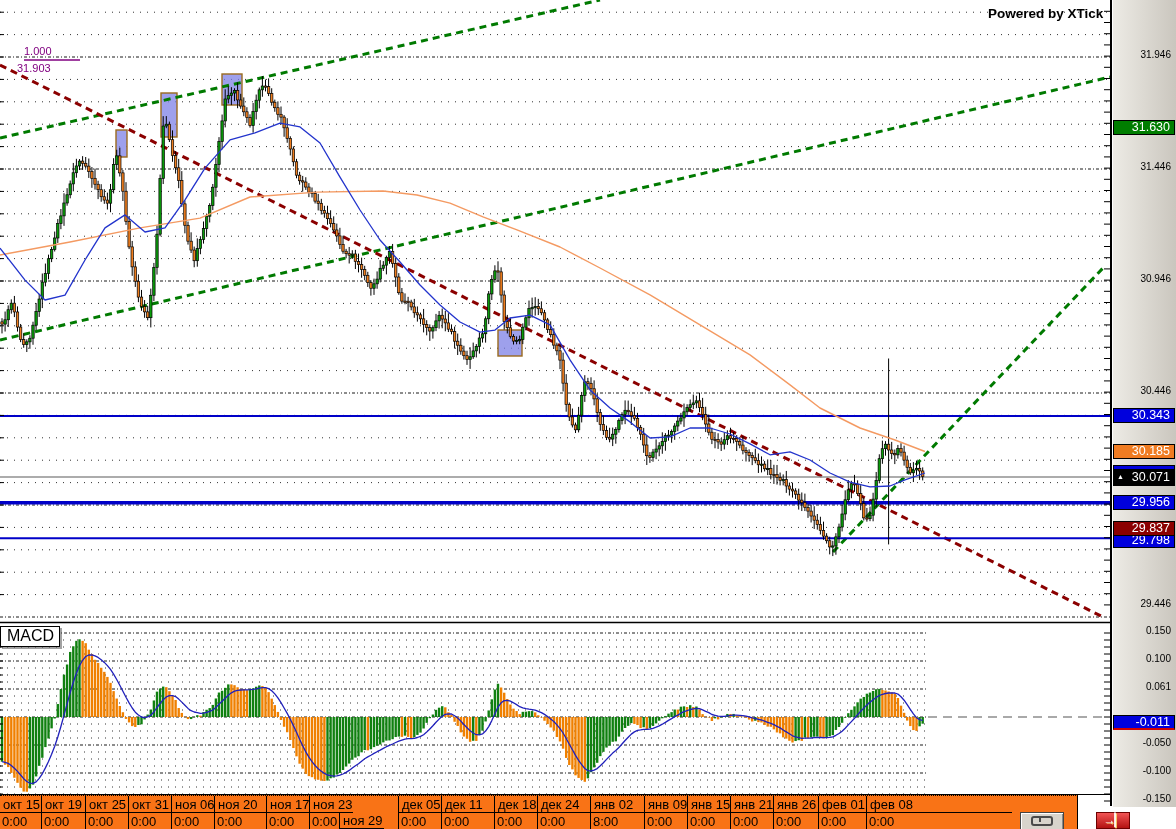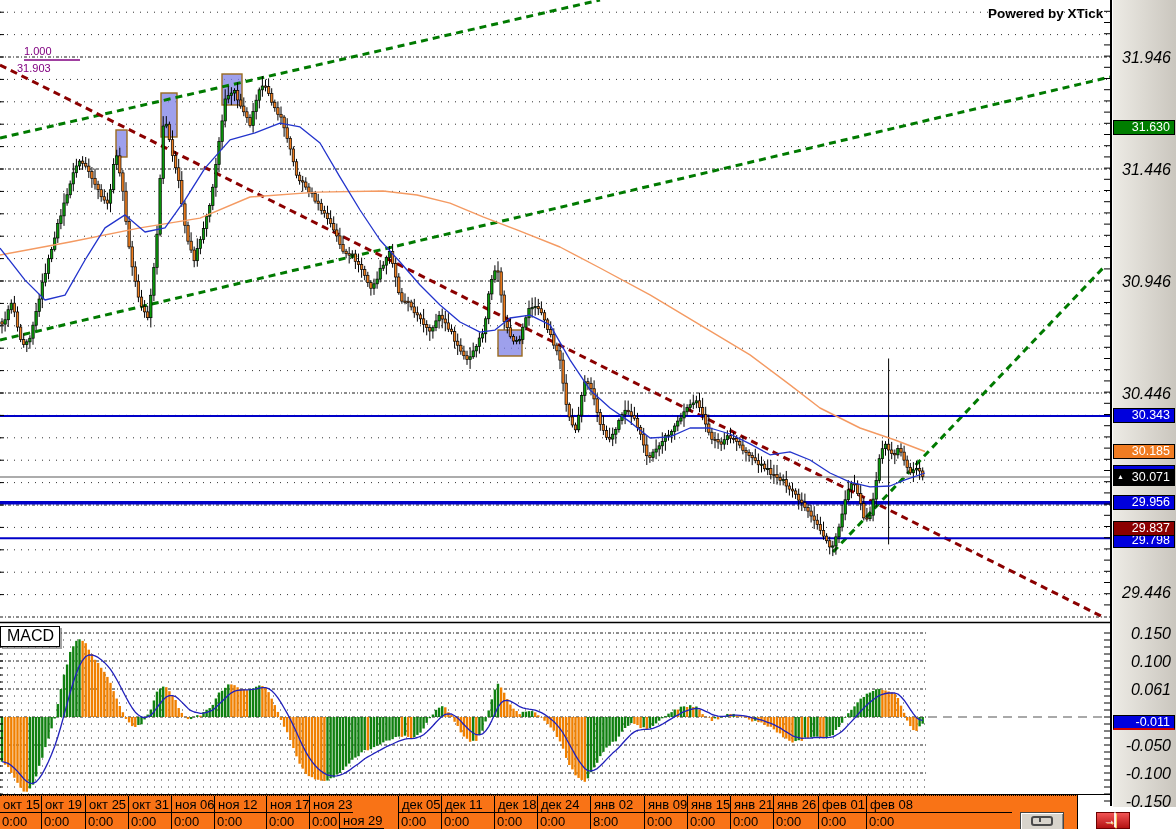--- a/index.html
+++ b/index.html
@@ -8,21 +8,21 @@
   svg#chart{position:absolute;left:0;top:0;}
   .powered{position:absolute;left:988px;top:6px;font-size:13.5px;color:#000;z-index:3;font-weight:bold;}
   .watermark{position:absolute;left:853px;top:415px;font-size:17.5px;color:rgba(125,125,125,.62);
              letter-spacing:.5px;white-space:nowrap;z-index:6;}
   .fib1{position:absolute;left:24px;top:45px;font-size:11px;color:#800080;z-index:3;}
   .fib2{position:absolute;left:17px;top:62px;font-size:11px;color:#800080;z-index:3;}
   .macd-tab{position:absolute;left:0;top:626px;background:#fff;border:1px solid #000;
             box-shadow:2px 2px 0 rgba(70,70,70,.5);font-size:16px;padding:0 5px 1px 6px;z-index:3;}
   .right-axis{position:absolute;left:1113px;top:0;width:63px;height:807px;
               background:linear-gradient(90deg,#edebe5,#cac6be);z-index:2;}
-  .axis-label{position:absolute;right:5px;font-size:16px;color:#000;white-space:nowrap;font-style:italic;}
+  .axis-label{position:absolute;right:5px;font-size:10px;color:#000;white-space:nowrap;}
   .axis-badge{position:absolute;left:0;right:1px;height:15px;box-sizing:border-box;border:1px solid #000;
               color:#fff;font-size:12.5px;line-height:13px;text-align:right;padding-right:4px;}
   .axis-badge .tri{position:absolute;left:3px;top:3px;font-size:7px;line-height:7px;}
   .xaxis{position:absolute;left:0;top:795px;width:1078px;height:34px;box-sizing:border-box;
          border-top:1px dotted #000;border-right:1px solid #000;background:#f97316;z-index:2;}
   .xcell{position:absolute;top:0;height:33px;box-sizing:border-box;}
   .xcell.sep{border-left:1px solid #000;}
   .xcell .d{height:15px;border-bottom:1px solid #000;font-size:13px;padding:1px 0 0 3px;white-space:nowrap;overflow:hidden;}
   .xcell .t{font-size:13px;padding:1px 0 0 2px;}
   .btn-link{position:absolute;left:1020px;top:812px;width:42px;height:17px;background:#d8d4cc;
@@ -1142,21 +1142,21 @@
   <div class="powered">Powered by XTick</div>
   <div class="fib1">1.000</div>
   <div class="fib2">31.903</div>
   <div class="macd-tab">MACD</div>
 
   <div class="right-axis">
       <div class="axis-label" style="top: 49px;">31.946</div>
       <div class="axis-label" style="top: 161px;">31.446</div>
       <div class="axis-label" style="top: 273px;">30.946</div>
       <div class="axis-label" style="top: 385px;">30.446</div>
-      <div class="axis-label" style="top: 584px; text-align: center;">29.446</div>
+      <div class="axis-label" style="top: 598px; text-align: center;">29.446</div>
       <div class="axis-label" style="top: 625px;">0.150</div>
       <div class="axis-label" style="top: 653px;">0.100</div>
       <div class="axis-label" style="top: 681px;">0.061</div>
       <div class="axis-label" style="top: 737px;">-0.050</div>
       <div class="axis-label" style="top: 765px;">-0.100</div>
       <div class="axis-label" style="top: 793px;">-0.150</div>
       <div class="axis-badge" style="top: 120px; background: rgb(0, 125, 0);">31.630</div>
       <div class="axis-badge" style="top: 408px; background: rgb(0, 0, 221);">30.343</div>
       <div class="axis-badge" style="top: 444px; background: rgb(240, 124, 34);">30.185</div>
       <div class="axis-badge" style="top: 465px; background: rgb(0, 0, 221);"></div>
@@ -1181,21 +1181,21 @@
       </div>
       <div class="xcell sep" style="left: 128px; width: 43px;">
         <div class="d">окт 31</div>
         <div class="t">0:00</div>
       </div>
       <div class="xcell sep" style="left: 171px; width: 43px;">
         <div class="d">ноя 06</div>
         <div class="t">0:00</div>
       </div>
       <div class="xcell sep" style="left: 214px; width: 52px;">
-        <div class="d">ноя 12</div>
+        <div class="d">ноя 20</div>
         <div class="t">0:00</div>
       </div>
       <div class="xcell sep" style="left: 266px; width: 43px;">
         <div class="d">ноя 17</div>
         <div class="t">0:00</div>
       </div>
       <div class="xcell sep" style="left: 309px; width: 44px;">
         <div class="d">ноя 23</div>
         <div class="t">0:00</div>
       </div>

